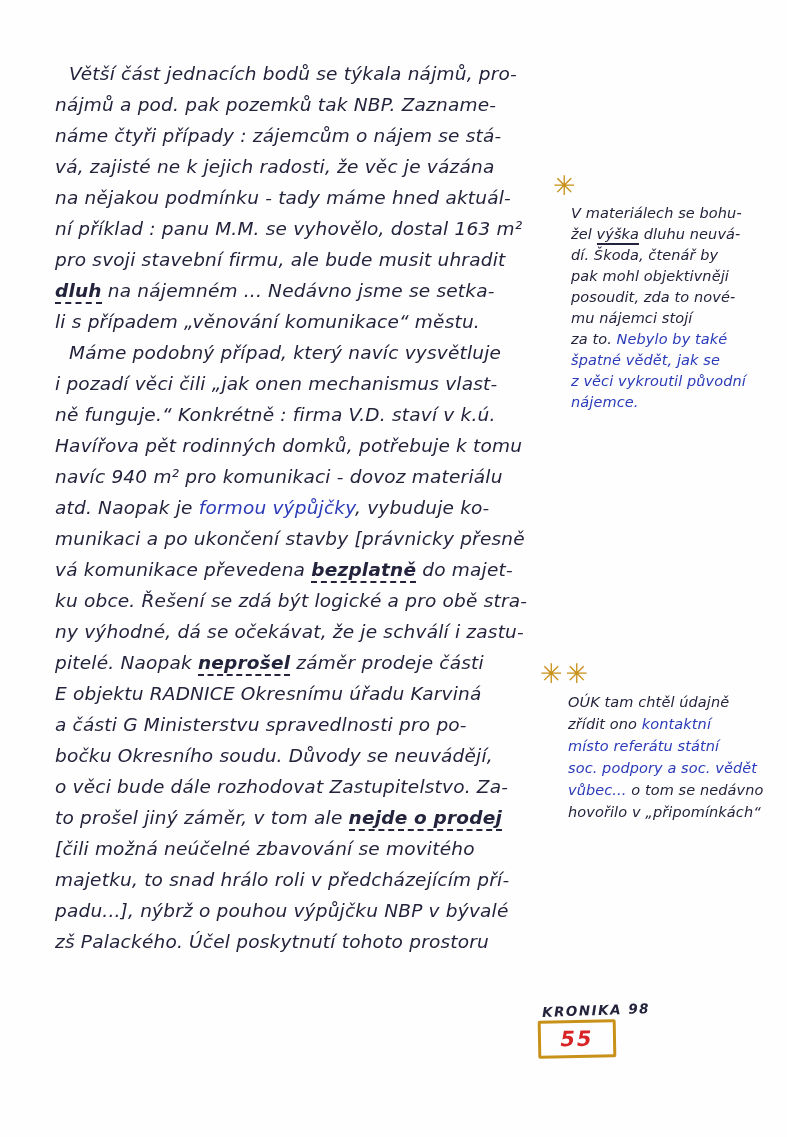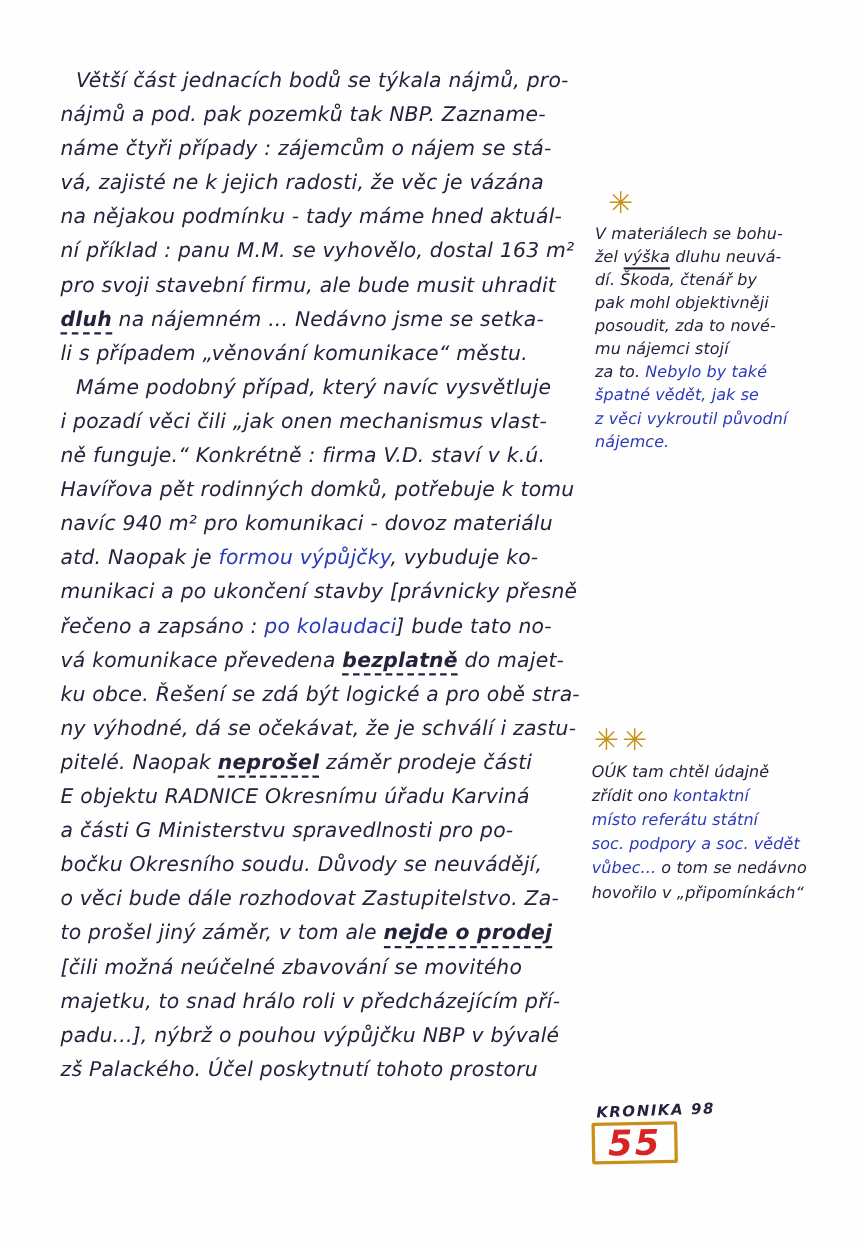--- a/index.html
+++ b/index.html
@@ -30,21 +30,21 @@
   
   .c-blue { color: var(--blue, #2a3ab8); }
   .u-dashed { border-bottom: 2px dashed currentColor; padding-bottom: 1px; font-weight: bold; }
   .u-solid { border-bottom: 2px solid currentColor; padding-bottom: 1px; }
   
   .note {
     position: absolute;
     font-size: 14.5px;
     letter-spacing: 0.1px;
   }
-  .note .note-lines .hw-line { height: 21px; }
+  .note .note-lines .hw-line { height: 21px; margin-left: 30px; }
   .note1 { left: 541px; top: 172px; width: 240px; }
   .note1 .note-lines { line-height: 21px; }
   .note2 { left: 538px; top: 660px; width: 245px; }
   .note2 .note-lines { line-height: 22px; }
   .note2 .note-lines .hw-line { height: 22px; }
   .marker {
     color: var(--gold, #c8921a);
     font-style: normal;
     font-weight: bold;
     font-size: 27px;
@@ -66,21 +66,21 @@
   }
   .page-number-box {
     width: 72px; height: 32px;
     border: 3px solid var(--gold, #c8921a);
     border-radius: 2px;
     transform: rotate(-1deg);
     display: flex; align-items: center; justify-content: center;
   }
   .page-number {
     color: var(--red, #d82424);
-    font-size: 32px;
+    font-size: 21px;
     font-weight: bold;
     letter-spacing: 2px;
   }
 </style>
 </head>
 <body>
 
 <div class="page">
 
   <div class="main-text">
@@ -93,21 +93,20 @@
       <div class="hw-line"><span>pro svoji stavební firmu, ale bude musit uhradit</span></div>
       <div class="hw-line"><span class="u-dashed">dluh</span><span> na nájemném ... Nedávno jsme se setka-</span></div>
       <div class="hw-line"><span>li s případem „věnování komunikace“ městu.</span></div>
       <div class="hw-line"><span>Máme podobný případ, který navíc vysvětluje</span></div>
       <div class="hw-line"><span>i pozadí věci čili „jak onen mechanismus vlast-</span></div>
       <div class="hw-line"><span>ně funguje.“ Konkrétně : firma V.D. staví v k.ú.</span></div>
       <div class="hw-line"><span>Havířova pět rodinných domků, potřebuje k tomu</span></div>
       <div class="hw-line"><span>navíc 940 m² pro komunikaci - dovoz materiálu</span></div>
       <div class="hw-line"><span>atd. Naopak je </span><span class="c-blue">formou výpůjčky</span><span>, vybuduje ko-</span></div>
       <div class="hw-line"><span>munikaci a po ukončení stavby [právnicky přesně</span></div>
-      <div class="hw-line"><span>řečeno a zapsáno : </span><span class="c-blue">po kolaudaci</span><span>] bude tato no-</span></div>
       <div class="hw-line"><span>vá komunikace převedena </span><span class="u-dashed">bezplatně</span><span> do majet-</span></div>
       <div class="hw-line"><span>ku obce. Řešení se zdá být logické a pro obě stra-</span></div>
       <div class="hw-line"><span>ny výhodné, dá se očekávat, že je schválí i zastu-</span></div>
       <div class="hw-line"><span>pitelé. Naopak </span><span class="u-dashed">neprošel</span><span> záměr prodeje části</span></div>
       <div class="hw-line"><span>E objektu RADNICE Okresnímu úřadu Karviná</span></div>
       <div class="hw-line"><span>a části G Ministerstvu spravedlnosti pro po-</span></div>
       <div class="hw-line"><span>bočku Okresního soudu. Důvody se neuvádějí,</span></div>
       <div class="hw-line"><span>o věci bude dále rozhodovat Zastupitelstvo. Za-</span></div>
       <div class="hw-line"><span>to prošel jiný záměr, v tom ale </span><span class="u-dashed">nejde o prodej</span></div>
       <div class="hw-line"><span>[čili možná neúčelné zbavování se movitého</span></div>

